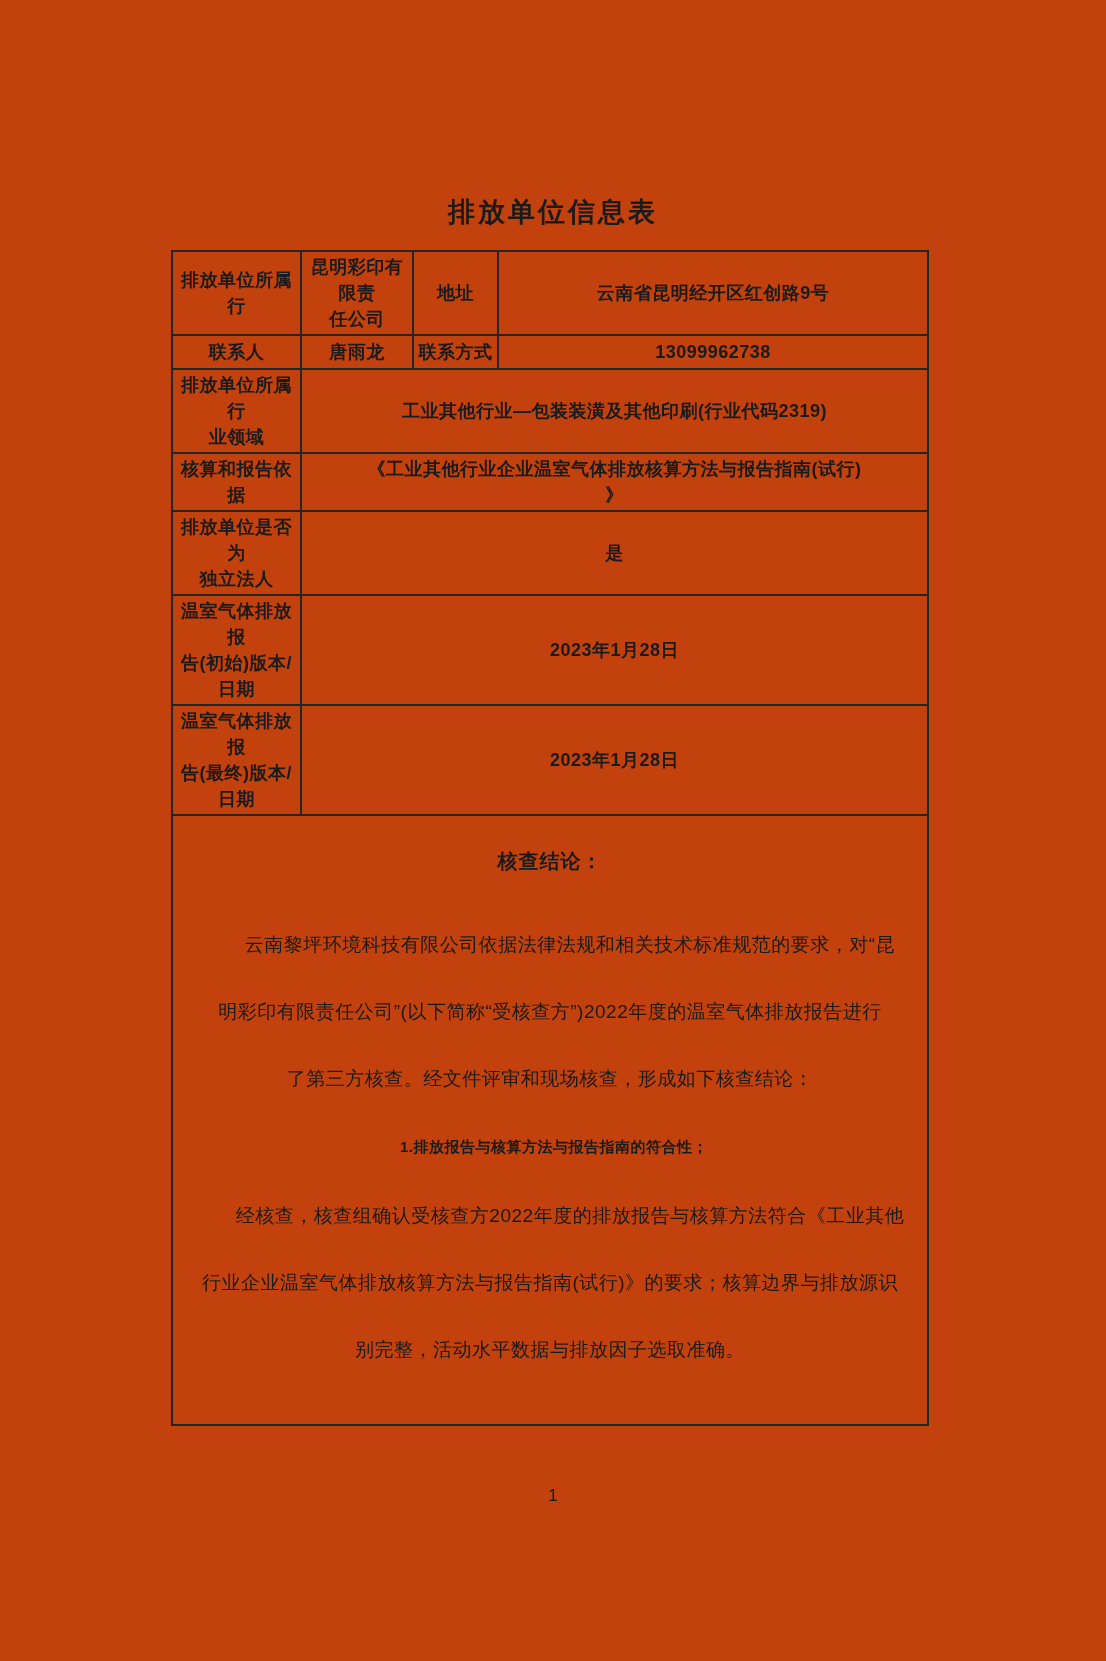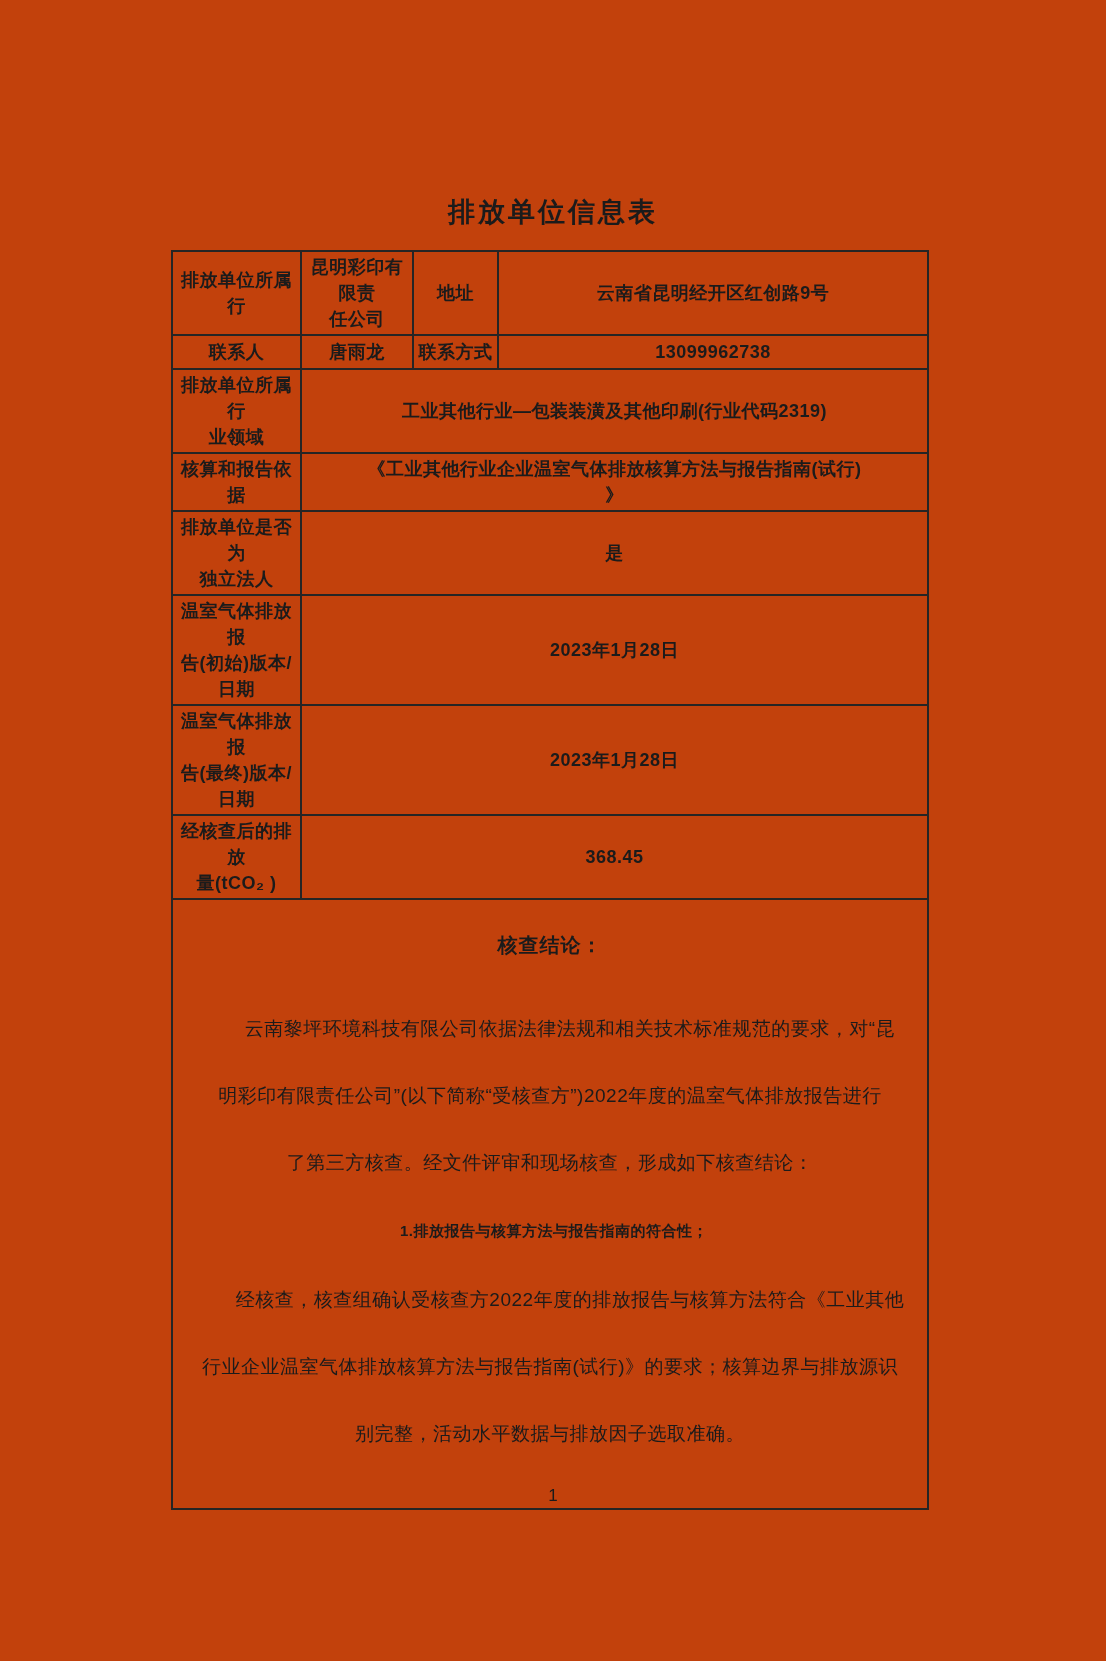--- a/index.html
+++ b/index.html
@@ -114,25 +114,20 @@
 告(初始)版本/
 日期</td>
         <td colspan="3">2023年1月28日</td>
       </tr>
       <tr class="h80">
         <td>温室气体排放报
 告(最终)版本/
 日期</td>
         <td colspan="3">2023年1月28日</td>
       </tr>
-      <tr class="h56">
-        <td>经核查后的排放
-量(tCO₂ )</td>
-        <td colspan="3">368.45</td>
-      </tr>
       <tr>
         <td colspan="4" class="conclusion">
           <div class="conclusion-heading">核查结论：</div>
           <div class="para-line indent">云南黎坪环境科技有限公司依据法律法规和相关技术标准规范的要求，对“昆</div>
           <div class="para-line">明彩印有限责任公司”(以下简称“受核查方”)2022年度的温室气体排放报告进行</div>
           <div class="para-line">了第三方核查。经文件评审和现场核查，形成如下核查结论：</div>
           <div class="item-line">1.排放报告与核算方法与报告指南的符合性；</div>
           <div class="para-line indent">经核查，核查组确认受核查方2022年度的排放报告与核算方法符合《工业其他</div>
           <div class="para-line">行业企业温室气体排放核算方法与报告指南(试行)》的要求；核算边界与排放源识</div>
           <div class="para-line">别完整，活动水平数据与排放因子选取准确。</div>

